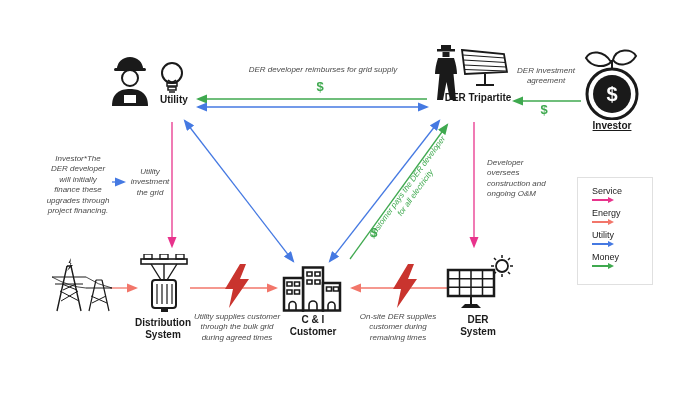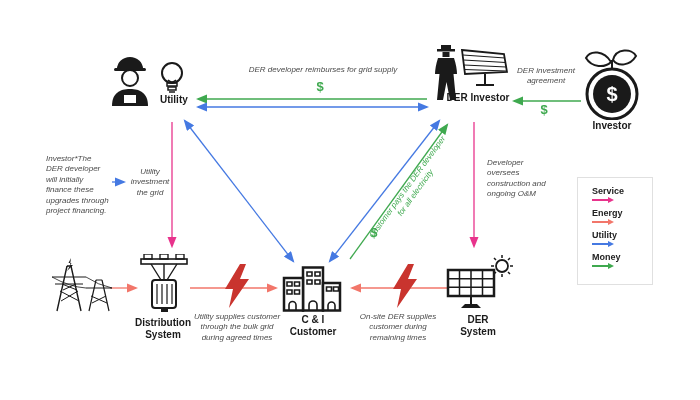--- a/index.html
+++ b/index.html
@@ -15,27 +15,27 @@
   .s-contract{stroke:var(--contract);} .s-money{stroke:var(--money);}
   .f-service{fill:var(--service);} .f-energy{fill:var(--energy);}
   .f-contract{fill:var(--contract);} .f-money{fill:var(--money);}
   .icon{position:absolute;}
   .ik{stroke:var(--icon);fill:none;}
   .iw{stroke:var(--icon);fill:#ffffff;}
   .if{fill:var(--icon);stroke:none;}
   .bolt{fill:var(--lightning);stroke:none;}
   .ann{position:absolute;font-style:italic;font-size:8px;line-height:1.3;color:var(--annotation);}
   .lbl{position:absolute;font-weight:bold;font-size:10px;line-height:1.18;color:var(--label);}
-  .center{text-align:center;} .right{text-align:left;}
+  .center{text-align:center;} .right{text-align:center;}
   .money{position:absolute;color:var(--money);font-weight:bold;font-size:13px;text-align:center;}
   .rot{transform:rotate(-54deg);color:var(--money);}
   #legend{position:absolute;left:577px;top:177px;width:76px;height:108px;border:1px solid #e0e0e0;
           background:#ffffff;box-sizing:border-box;padding:8px 0 0 14px;}
   .legend-item{margin-bottom:7px;}
-  .legend-label{font-size:9px;font-weight:bold;color:#222;display:block;}
+  .legend-label{font-size:9px;font-weight:normal;color:#222;display:block;}
   .legend-arrow{position:relative;width:20px;height:2px;background:var(--c);margin-top:3px;}
   .legend-arrow::after{content:"";position:absolute;right:-2px;top:-2.5px;width:0;height:0;
           border-left:6px solid var(--c);border-top:3.5px solid transparent;border-bottom:3.5px solid transparent;}
 </style>
 </head>
 <body>
 
 <div id="stage">
 
   <svg id="connectors">
@@ -86,33 +86,33 @@
   <div class="icon" style="left:426px;top:44px;">
     <svg width="82" height="60" viewBox="0 0 82 60">
       <path class="iw" d="M36,6 L78,10 L81,28 L39,30 Z" stroke-width="1.8"></path>
       <path class="ik" d="M37,11 L79,14 M37.5,16 L79.8,18.5 M38,21 L80.3,23 M38.5,25.5 L80.6,27" stroke-width="1"></path>
       <path class="ik" d="M59,30 V40 M50,41 H68" stroke-width="2"></path>
       <path class="if" d="M15,1 h10 v4 h4 v2.5 h-18 v-2.5 h4 z"></path>
       <rect class="if" x="16.5" y="8" width="7" height="5"></rect>
       <path class="if" d="M12,14 h16 c2,6 3,12 3,16 h-3.5 l2.5,26 h-6 l-3.5,-18 l-3.5,18 h-6 l2.5,-26 H9 c0,-4 1,-10 3,-16 z"></path>
     </svg>
   </div>
-  <div class="lbl center" style="left:440px;top:92px;width:76px;">DER Investor</div>
+  <div class="lbl center" style="left:440px;top:92px;width:76px;">DER Tripartite</div>
 
   <div class="icon" style="left:578px;top:48px;">
     <svg width="68" height="72" viewBox="0 0 68 72">
       <path class="iw" d="M33,14 C26,2 12,2 8,10 C14,20 27,20 33,14 Z" stroke-width="2"></path>
       <path class="iw" d="M35,12 C38,0 54,0 58,8 C52,18 40,19 35,12 Z" stroke-width="2"></path>
       <path class="ik" d="M34,22 C34,18 34,16 34,12" stroke-width="2"></path>
       <circle class="ik" cx="34" cy="46" r="25" stroke-width="3"></circle>
       <circle class="if" cx="34" cy="46" r="19"></circle>
       <text x="34" y="53" text-anchor="middle" font-size="20" font-weight="bold" fill="#ffffff">$</text>
     </svg>
   </div>
-  <div class="lbl center" style="left:580px;top:120px;width:64px;">Investor</div>
+  <div class="lbl center" style="left:580px;top:120px;width:64px;text-decoration:underline;">Investor</div>
 
   <div class="icon" style="left:48px;top:258px;">
     <svg width="66" height="54" viewBox="0 0 66 54">
       <path class="if" d="M23,0 l-2.5,5 h3 l-4.5,8 6,-6 h-3 z"></path>
       <path class="ik" stroke-width="1.4" d="M9,53 L19,8 M33,53 L23,8 M19,8 h4"></path>
       <path class="ik" stroke-width="1.2" d="M4,19 H38 M7,26 H35"></path>
       <path class="ik" stroke-width="1" d="M13,43 L30,33 M12,33 L31,43 M15,32 L28,26 M14,26 L29,32"></path>
       <path class="ik" stroke-width="1.2" d="M41,53 L48,22 M61,53 L54,22 M48,22 h6"></path>
       <path class="ik" stroke-width="1" d="M38,30 H64 M44,45 L58,38 M43,38 L59,45"></path>
       <path class="ik" stroke-width="0.8" d="M4,19 Q22,29 38,30 M38,19 Q50,27 64,30"></path>

